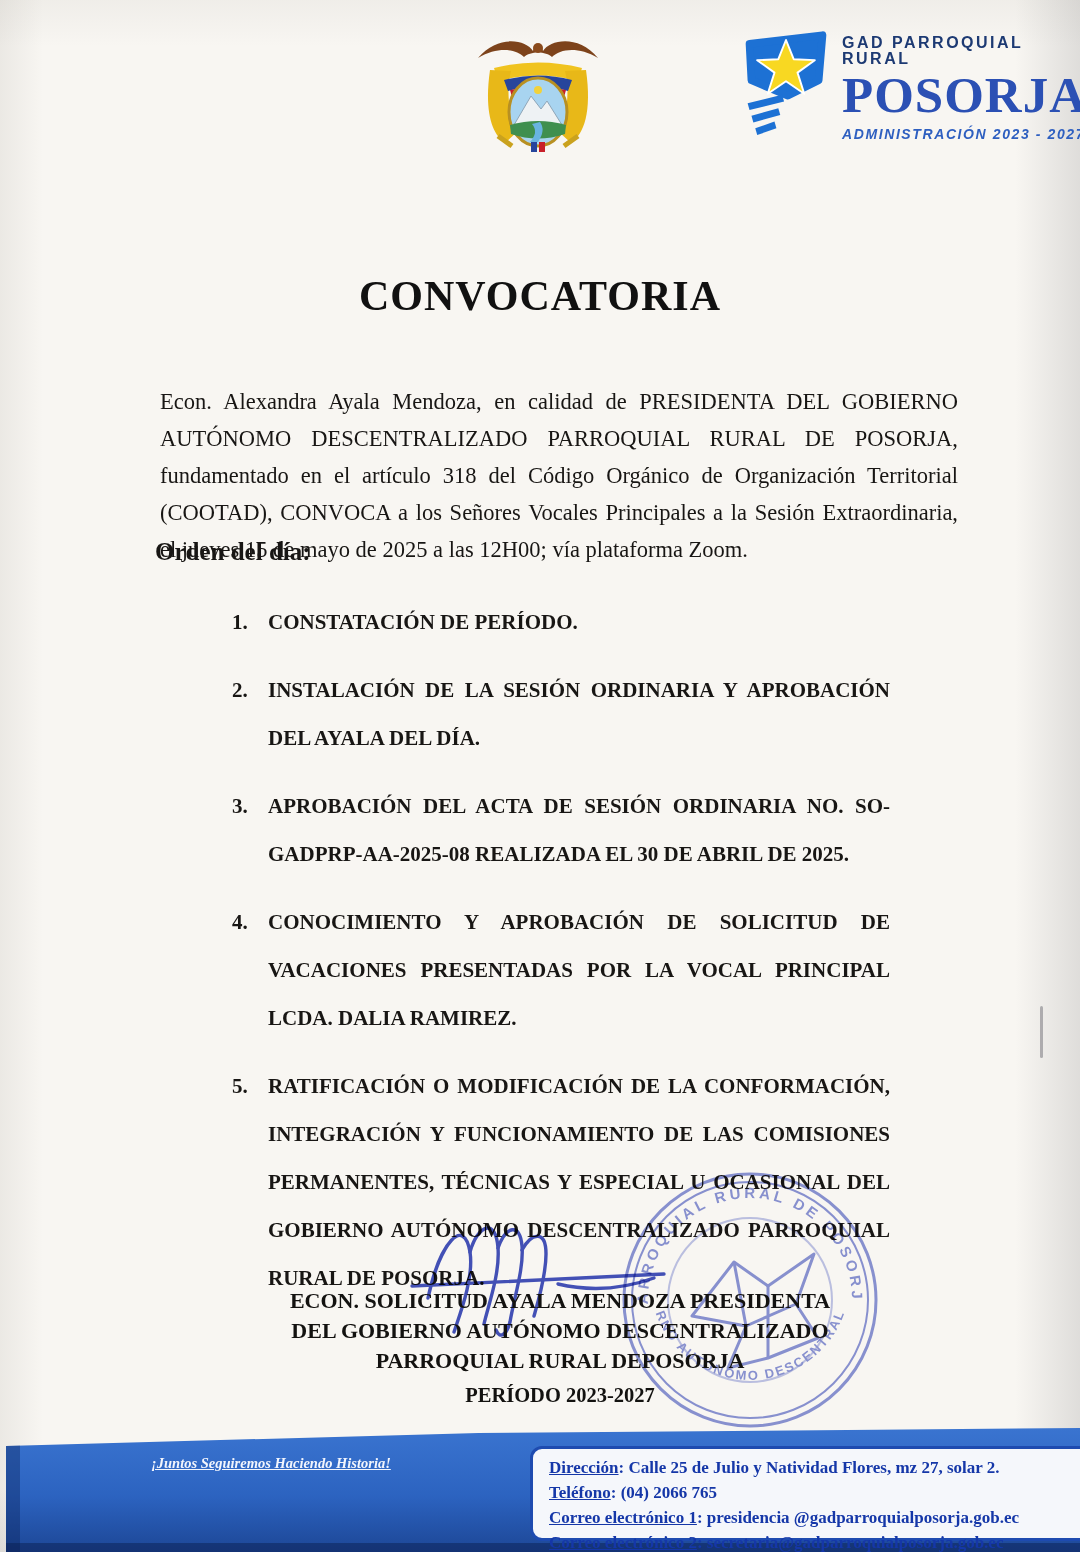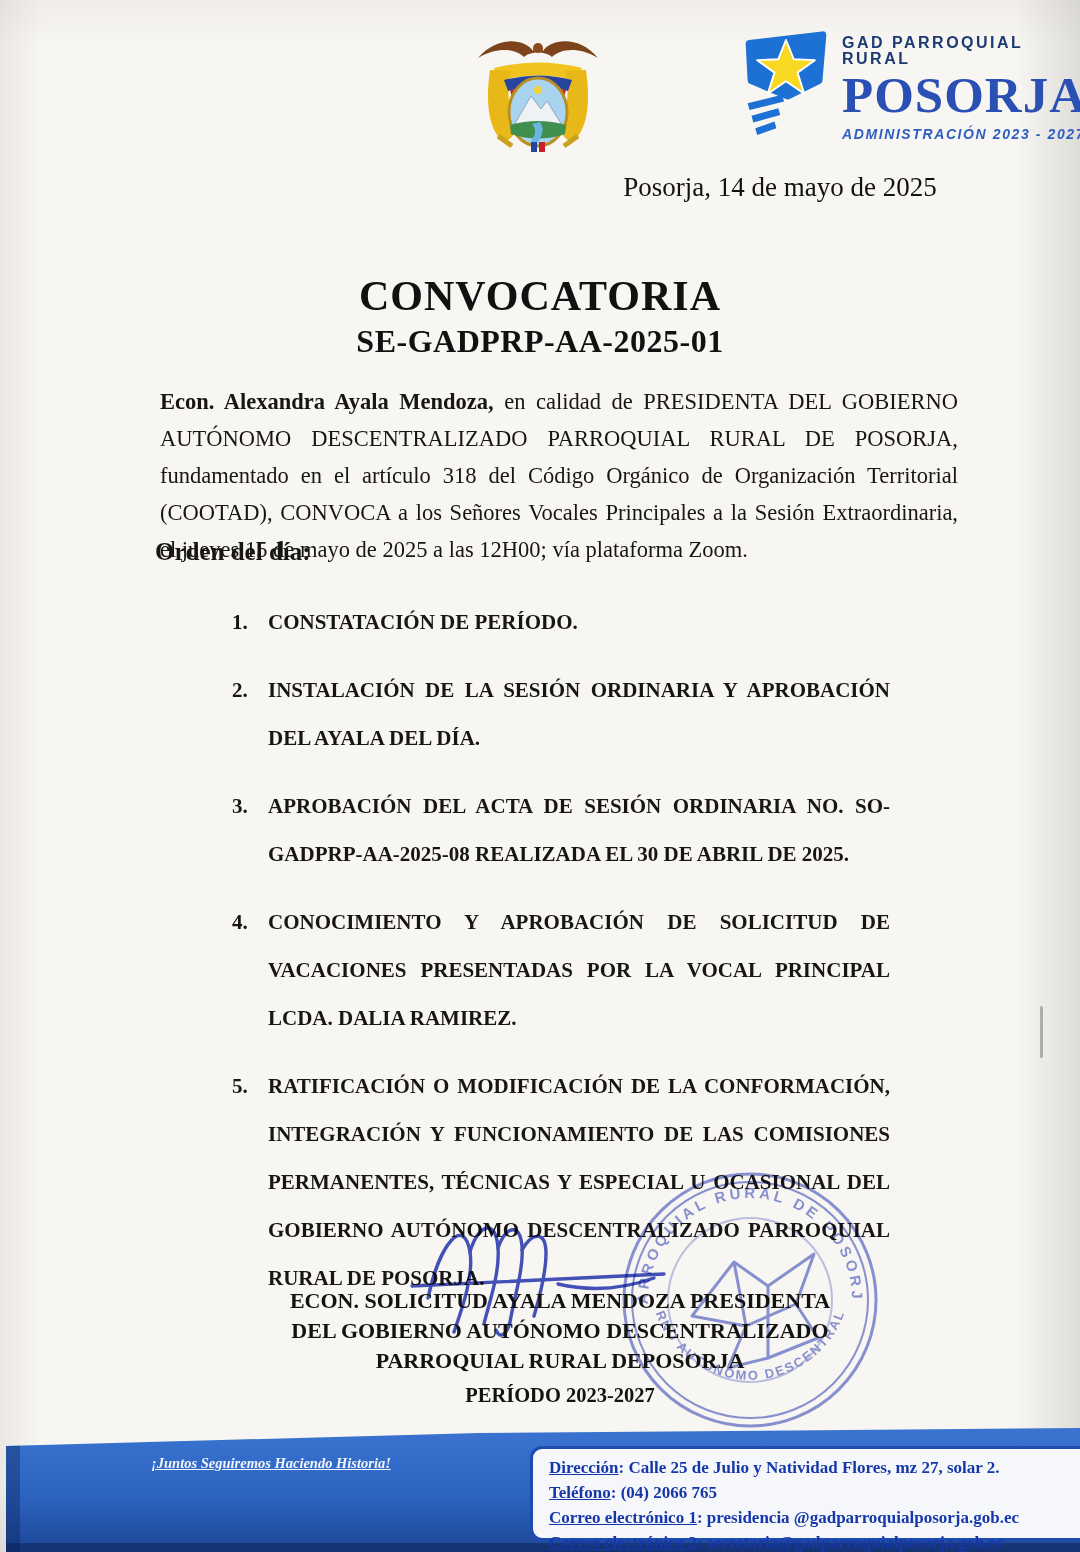--- a/index.html
+++ b/index.html
@@ -19,21 +19,21 @@
   .logo-top{font-size:16px;font-weight:bold;letter-spacing:2.5px;color:#1d3a73;}
   .logo-name{font-size:51px;font-weight:bold;letter-spacing:1px;color:#2b50b4;font-family:"Liberation Serif", serif;margin-top:3px;}
   .logo-bottom{font-size:14px;font-weight:bold;letter-spacing:1.6px;color:#2e5fc0;margin-top:6px;font-style:italic;}
   .date-line{position:absolute;left:590px;top:172px;width:380px;text-align:center;font-size:27px;color:#141210;}
   
   .doc-title{position:absolute;left:0;right:0;top:272px;text-align:center;font-weight:bold;color:#111;}
   .doc-title .t1{font-size:42px;letter-spacing:1px;}
   .doc-title .t2{font-size:32px;letter-spacing:.5px;margin-top:3px;}
   
   .intro{position:absolute;left:160px;top:360px;width:798px;font-size:22.5px;line-height:37px;text-align:justify;}
-  .intro strong{font-weight:bold;}
+  .intro strong{font-weight:normal;}
   
   .agenda-heading{position:absolute;left:155px;top:538px;font-size:25px;font-weight:bold;}
   .agenda{position:absolute;left:232px;top:598px;width:658px;}
   .agenda-item{display:flex;margin-bottom:20px;font-weight:bold;font-size:21px;line-height:48px;}
   .agenda-num{width:36px;flex:none;}
   .agenda-text{flex:1;text-align:justify;}
   
   .sig-scribble{position:absolute;left:408px;top:1198px;width:280px;height:145px;mix-blend-mode:multiply;opacity:.9;}
   .stamp{position:absolute;left:616px;top:1166px;width:268px;height:268px;opacity:.62;mix-blend-mode:multiply;}
   .stamp text{font-family:"Liberation Sans", sans-serif;}
@@ -94,25 +94,23 @@
       <path d="M14,89 L42,81 L44,88 L16,96 Z" fill="#1d71d4"></path>
       <path d="M18,102 L38,95 L40,102 L20,109 Z" fill="#1d71d4"></path>
     </svg>
     <div class="logo-text">
       <div class="logo-top">GAD PARROQUIAL RURAL</div>
       <div class="logo-name">POSORJA</div>
       <div class="logo-bottom">ADMINISTRACIÓN 2023 - 2027</div>
     </div>
   </div>
 
-  <div class="date-line">Posorja, 14 de mayo de 2025</div>
 
   <div class="doc-title">
     <div class="t1">CONVOCATORIA</div>
-    <div class="t2">SE-GADPRP-AA-2025-01</div>
   </div>
 
   <p class="intro"><strong>Econ. Alexandra Ayala Mendoza,</strong><span> en calidad de PRESIDENTA DEL GOBIERNO AUTÓNOMO DESCENTRALIZADO PARROQUIAL RURAL DE POSORJA, fundamentado en el artículo 318 del Código Orgánico de Organización Territorial (COOTAD), CONVOCA a los Señores Vocales Principales a la Sesión Extraordinaria, el jueves 15 de mayo de 2025 a las 12H00; vía plataforma Zoom.</span></p>
 
   <div class="agenda-heading">Orden del día:</div>
   <div class="agenda">
     <div class="agenda-item">
       <span class="agenda-num">1.</span>
       <span class="agenda-text">CONSTATACIÓN DE PERÍODO.</span>
     </div>

